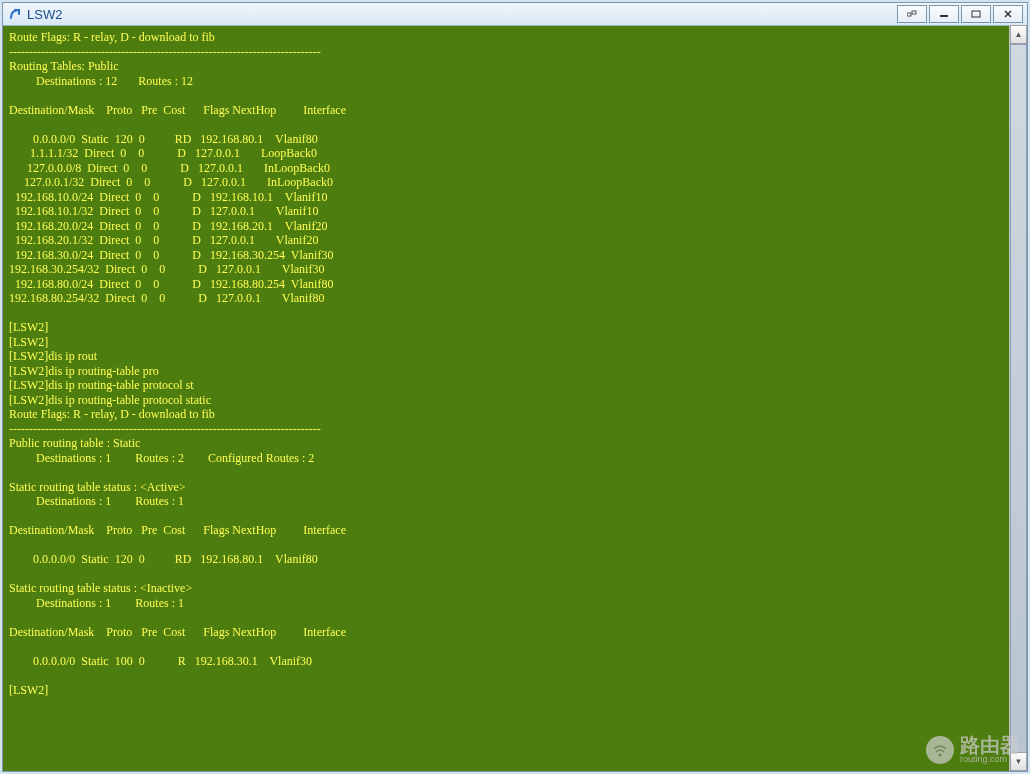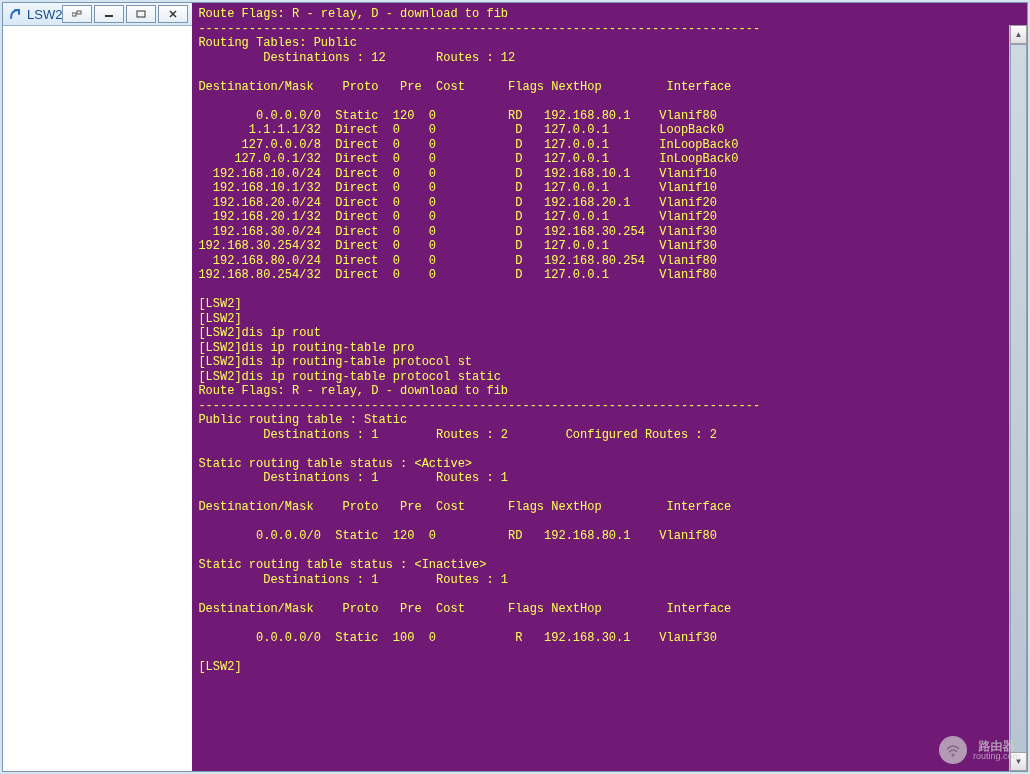--- a/index.html
+++ b/index.html
@@ -14,21 +14,21 @@
   }
   .window {
     position: absolute;
     top: 2px;
     left: 2px;
     right: 2px;
     bottom: 2px;
     border: 1px solid #7a96b0;
     background: #fff;
     display: flex;
-    flex-direction: row;
+    flex-direction: column;
   }
   .titlebar {
     height: 22px;
     background: linear-gradient(#f0f6fb, #d8e8f5);
     border-bottom: 1px solid #9ab5cc;
     display: flex;
     align-items: center;
     padding: 0 4px;
   }
   .titlebar .icon {
@@ -50,23 +50,23 @@
     width: 28px;
     height: 16px;
     border: 1px solid #7a96b0;
     background: linear-gradient(#fdfdfd,#e6eef6);
     display:flex;align-items:center;justify-content:center;
     font-size:11px;
     color:#333;
   }
   .terminal {
     flex: 1;
-    background: #701a75;
+    background: #4d7c0f;
     color: #ffff55;
-    font-family: Liberation Mono, monospace;
+    font-family: Liberation Serif, serif;
     font-size: 12px;
     line-height: 14.5px;
     padding: 4px 6px;
     overflow: hidden;
     position: relative;
     white-space: pre;
   }
   .scrollbar {
     position: absolute;
     top: 22px;
@@ -91,21 +91,21 @@
     font-family: sans-serif;
     font-size: 16px;
     display:flex;align-items:center;gap:6px;
     opacity:0.7;
   }
   .watermark .wmicon{
     width:28px;height:28px;border-radius:50%;background:#cfcfcf;
     display:flex;align-items:center;justify-content:center;
   }
   .watermark .wmtxt{display:flex;flex-direction:column;line-height:1;}
-  .watermark .wmtxt .big{font-size:12px;font-weight:bold;text-align:center;}
+  .watermark .wmtxt .big{font-size:20px;font-weight:bold;}
   .watermark .wmtxt .small{font-size:9px;}
 </style>
 </head>
 <body>
 
 <div class="window">
   <div class="titlebar">
     <span class="icon">
       <svg width="14" height="14" viewBox="0 0 14 14">
           <path d="M3 11 C3 5 7 3 11 3 M7 3 L11 3 L11 7" stroke="#2a6fc9" stroke-width="2" fill="none" stroke-linecap="round"></path>

